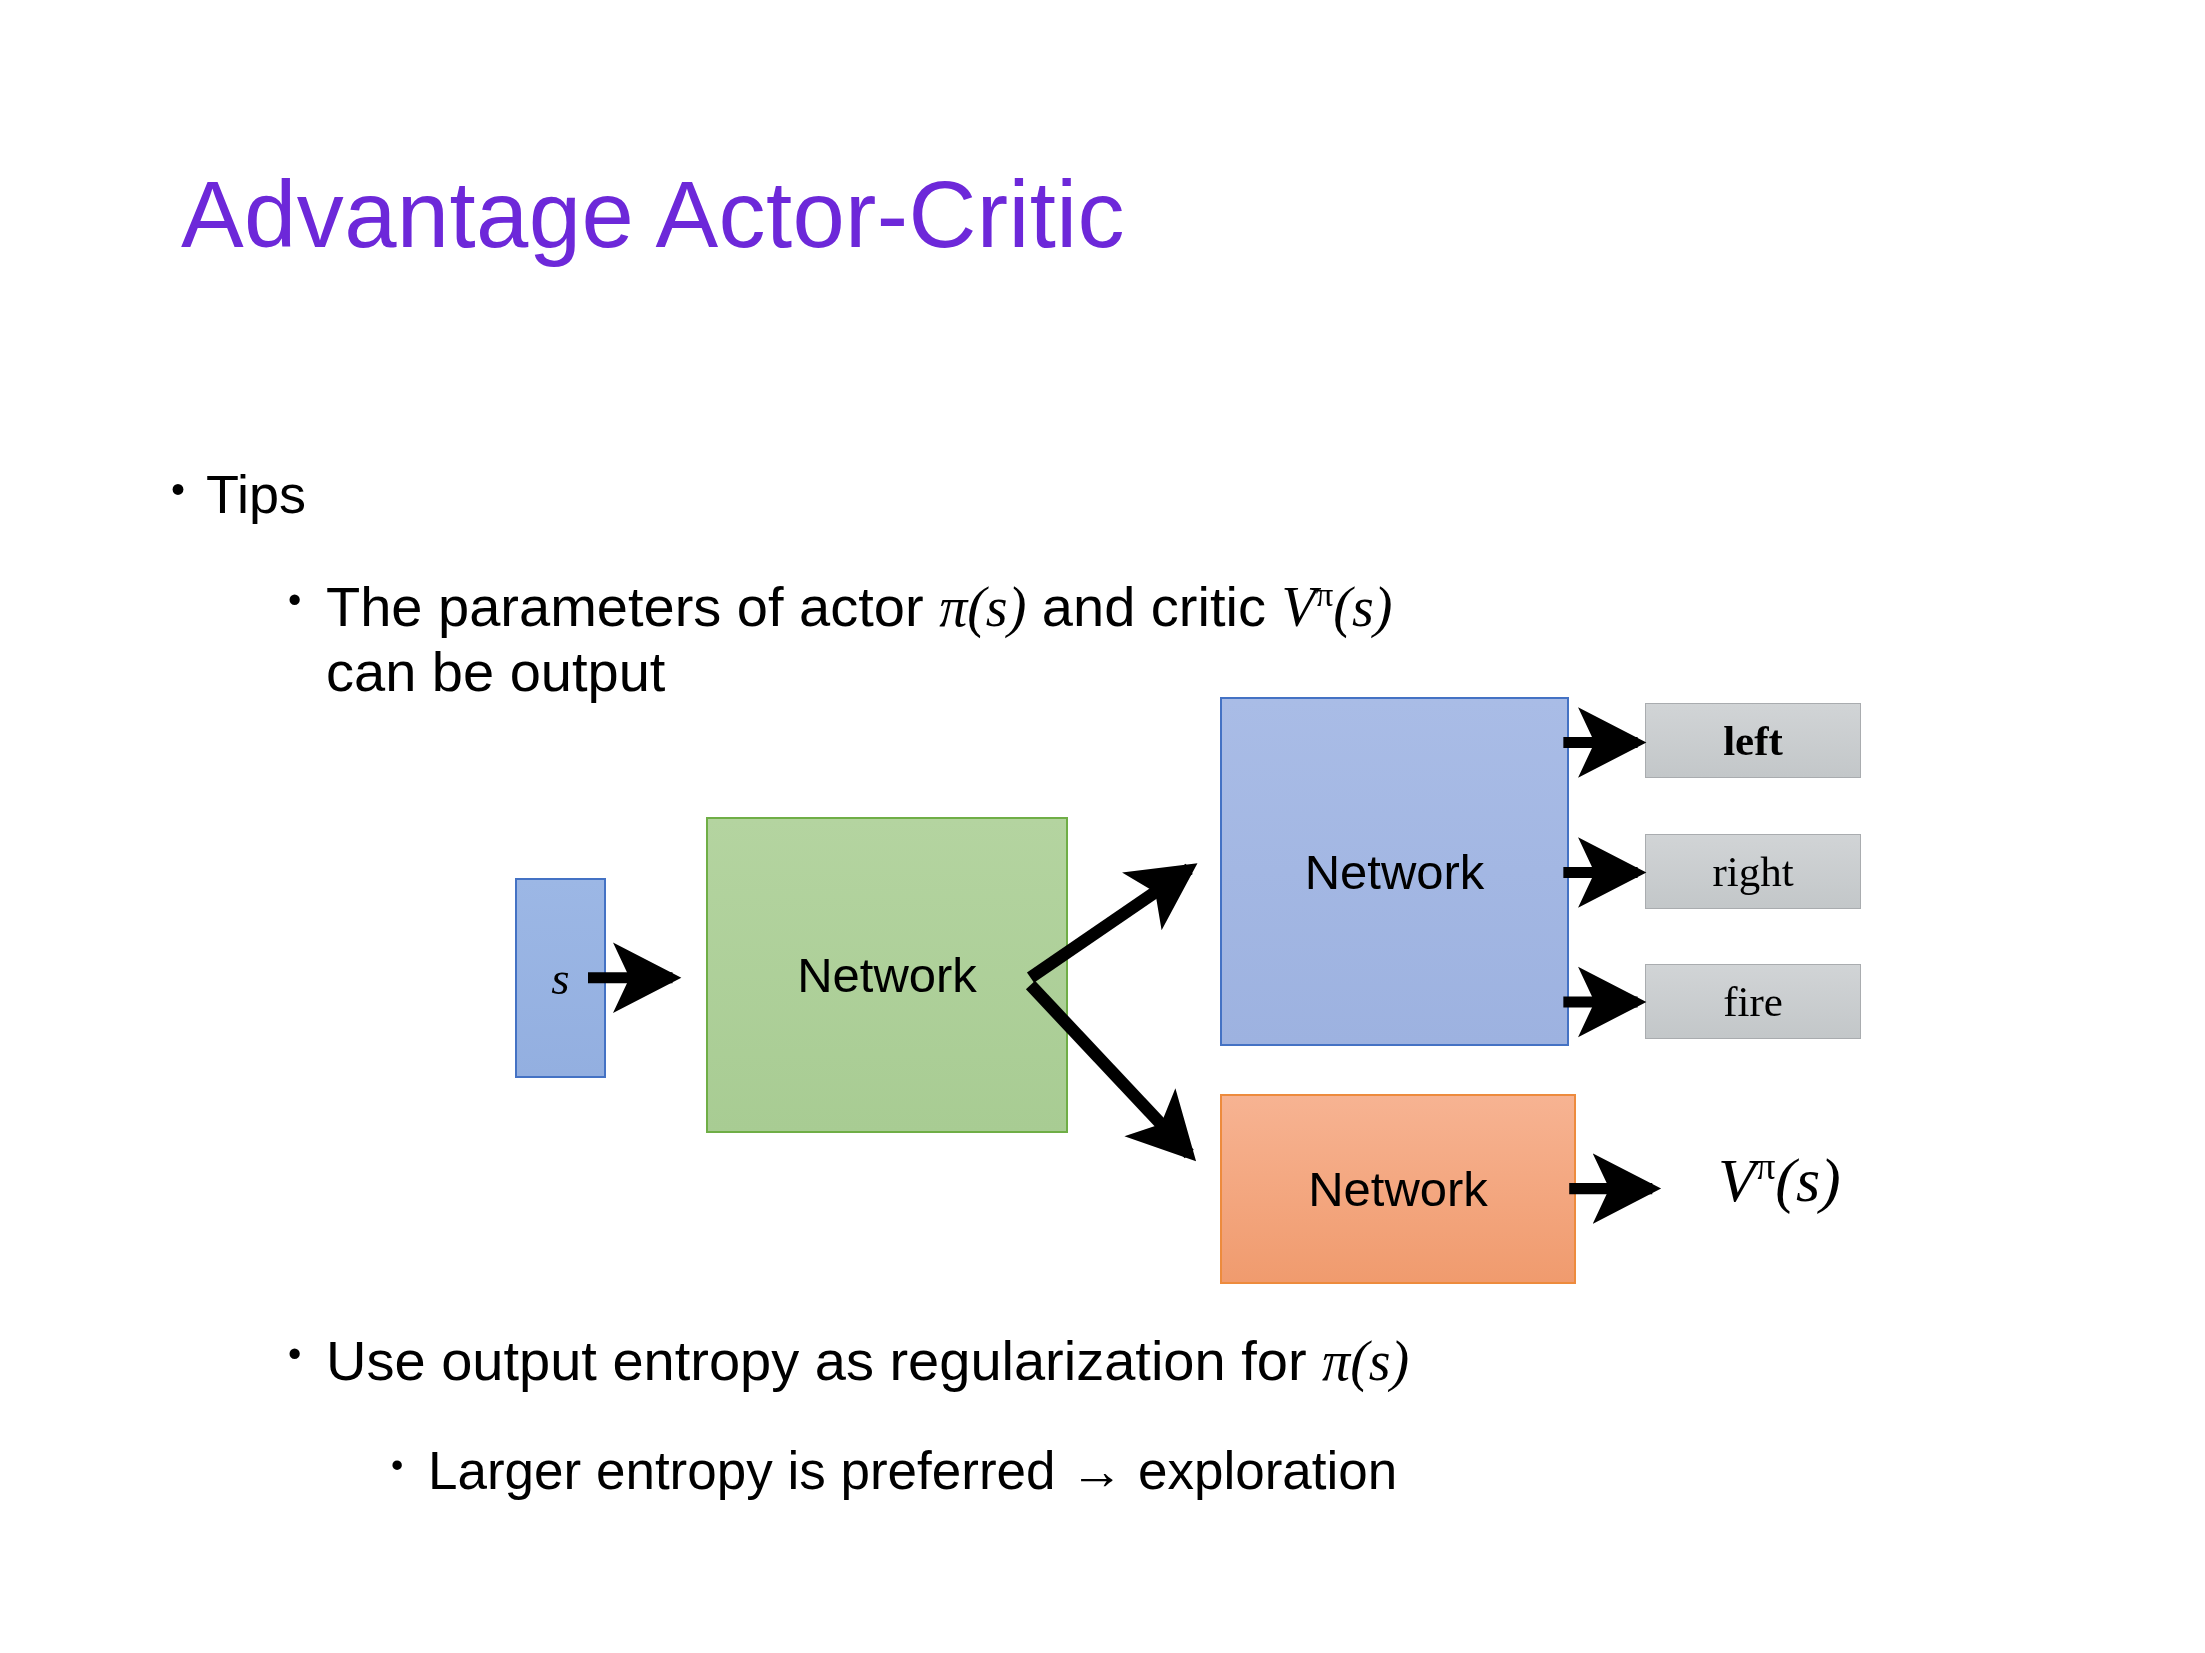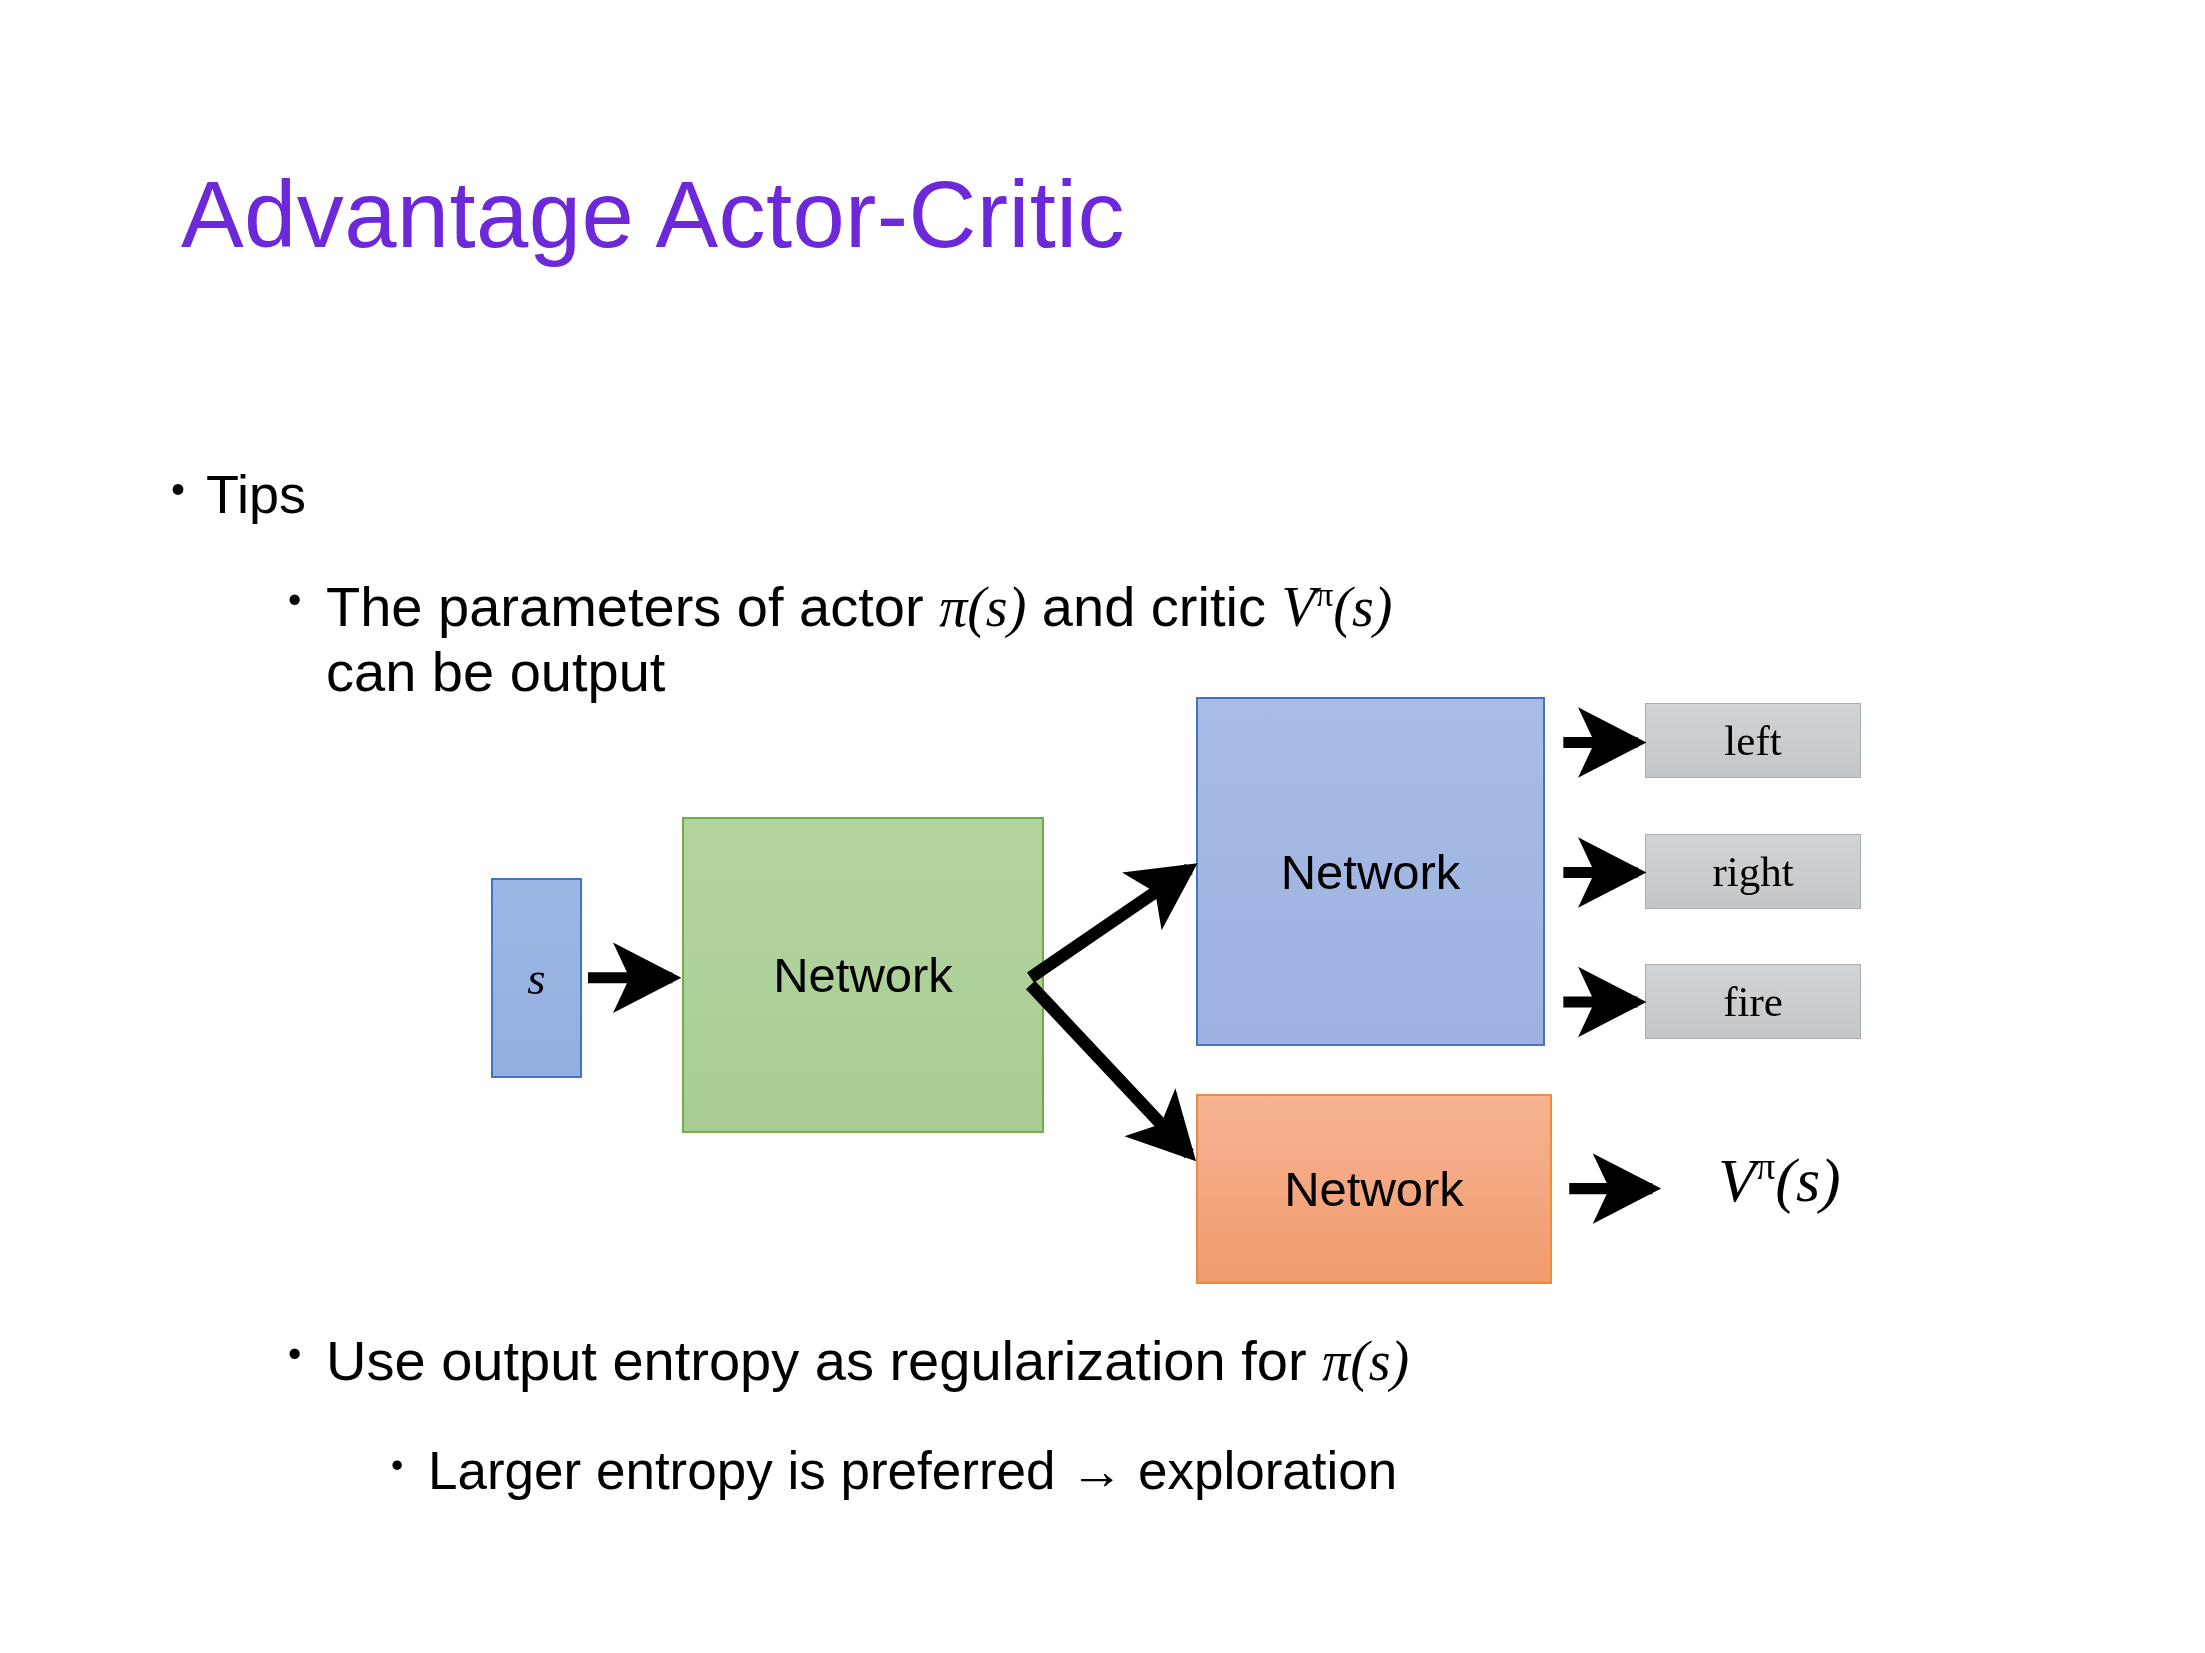--- a/index.html
+++ b/index.html
@@ -96,20 +96,21 @@
   }
 
   
   .box {
     position: absolute;
     box-sizing: border-box;
     display: flex;
     align-items: center;
     justify-content: center;
     text-align: center;
+    margin-left: 24px;
   }
 
   #box-state {
     left: 491px;
     top: 878px;
     width: 91px;
     height: 200px;
     background: linear-gradient(180deg, #9CB7E5 0%, #93AFE0 100%);
     border: 2.2px solid #4472C4;
     font-size: 47px;
@@ -153,21 +154,21 @@
     height: 75px;
     background: linear-gradient(180deg, #D1D4D6 0%, #C3C7C9 100%);
     border: 1.5px solid #A9ACAF;
     display: flex;
     align-items: center;
     justify-content: center;
     font-family: "Liberation Serif", serif;
     font-size: 43px;
     color: #000000;
   }
-  #action-left  { top: 703px; }
+  #action-left  { top: 703px; font-weight: bold; }
   #action-right { top: 834px; justify-content: center; }
   #action-fire  { top: 964px; }
 
   
   #arrows {
     position: absolute;
     left: 0;
     top: 0;
     width: 2205px;
     height: 1654px;

